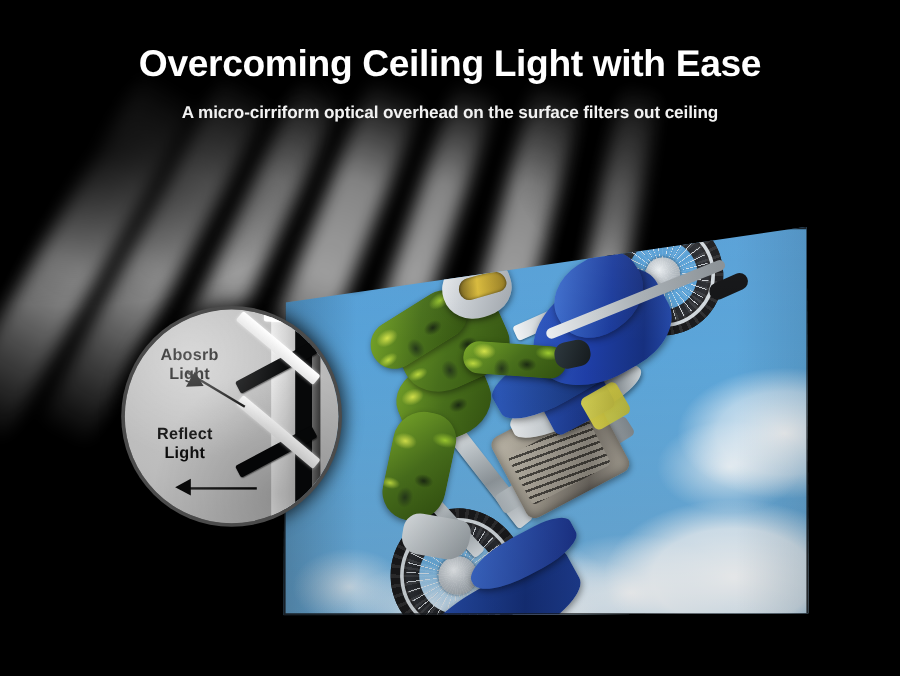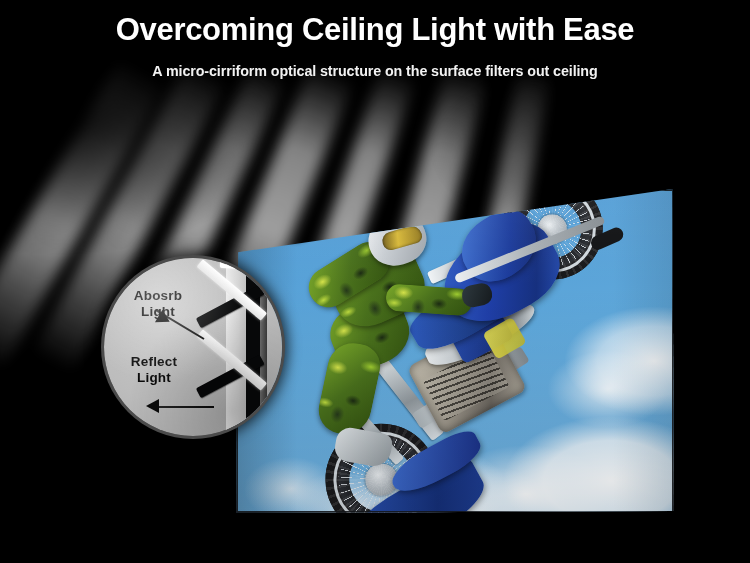--- a/index.html
+++ b/index.html
@@ -21,21 +21,21 @@
 
   
   #text-block {
     position:absolute;
     left:0; top:0;
     width:750px;
     text-align:center;
     z-index:40;
   }
   #headline {
-    margin-top:13px;
+    margin-top:36px;
     color:#ffffff;
     font-size:31px;
     font-weight:bold;
     letter-spacing:-0.3px;
     line-height:1.12;
     white-space:nowrap;
   }
   #subcopy {
     margin-top:13px;
     color:#f2f2f2;
@@ -605,17 +605,17 @@
       <div>Reflect</div>
       <div>Light</div>
     </div>
 
     <div id="mag-sheen"></div>
   </div>
 
   <div id="text-block">
     <h1 id="headline">Overcoming Ceiling Light with Ease</h1>
     <div id="subcopy">
-      <span class="ln">A micro-cirriform optical structure on the surface filters out ceiling</span>
+      <span class="ln">A micro-cirriform optical overhead on the surface filters out ceiling</span>
     </div>
   </div>
 
 </div>
 
 </body></html>

